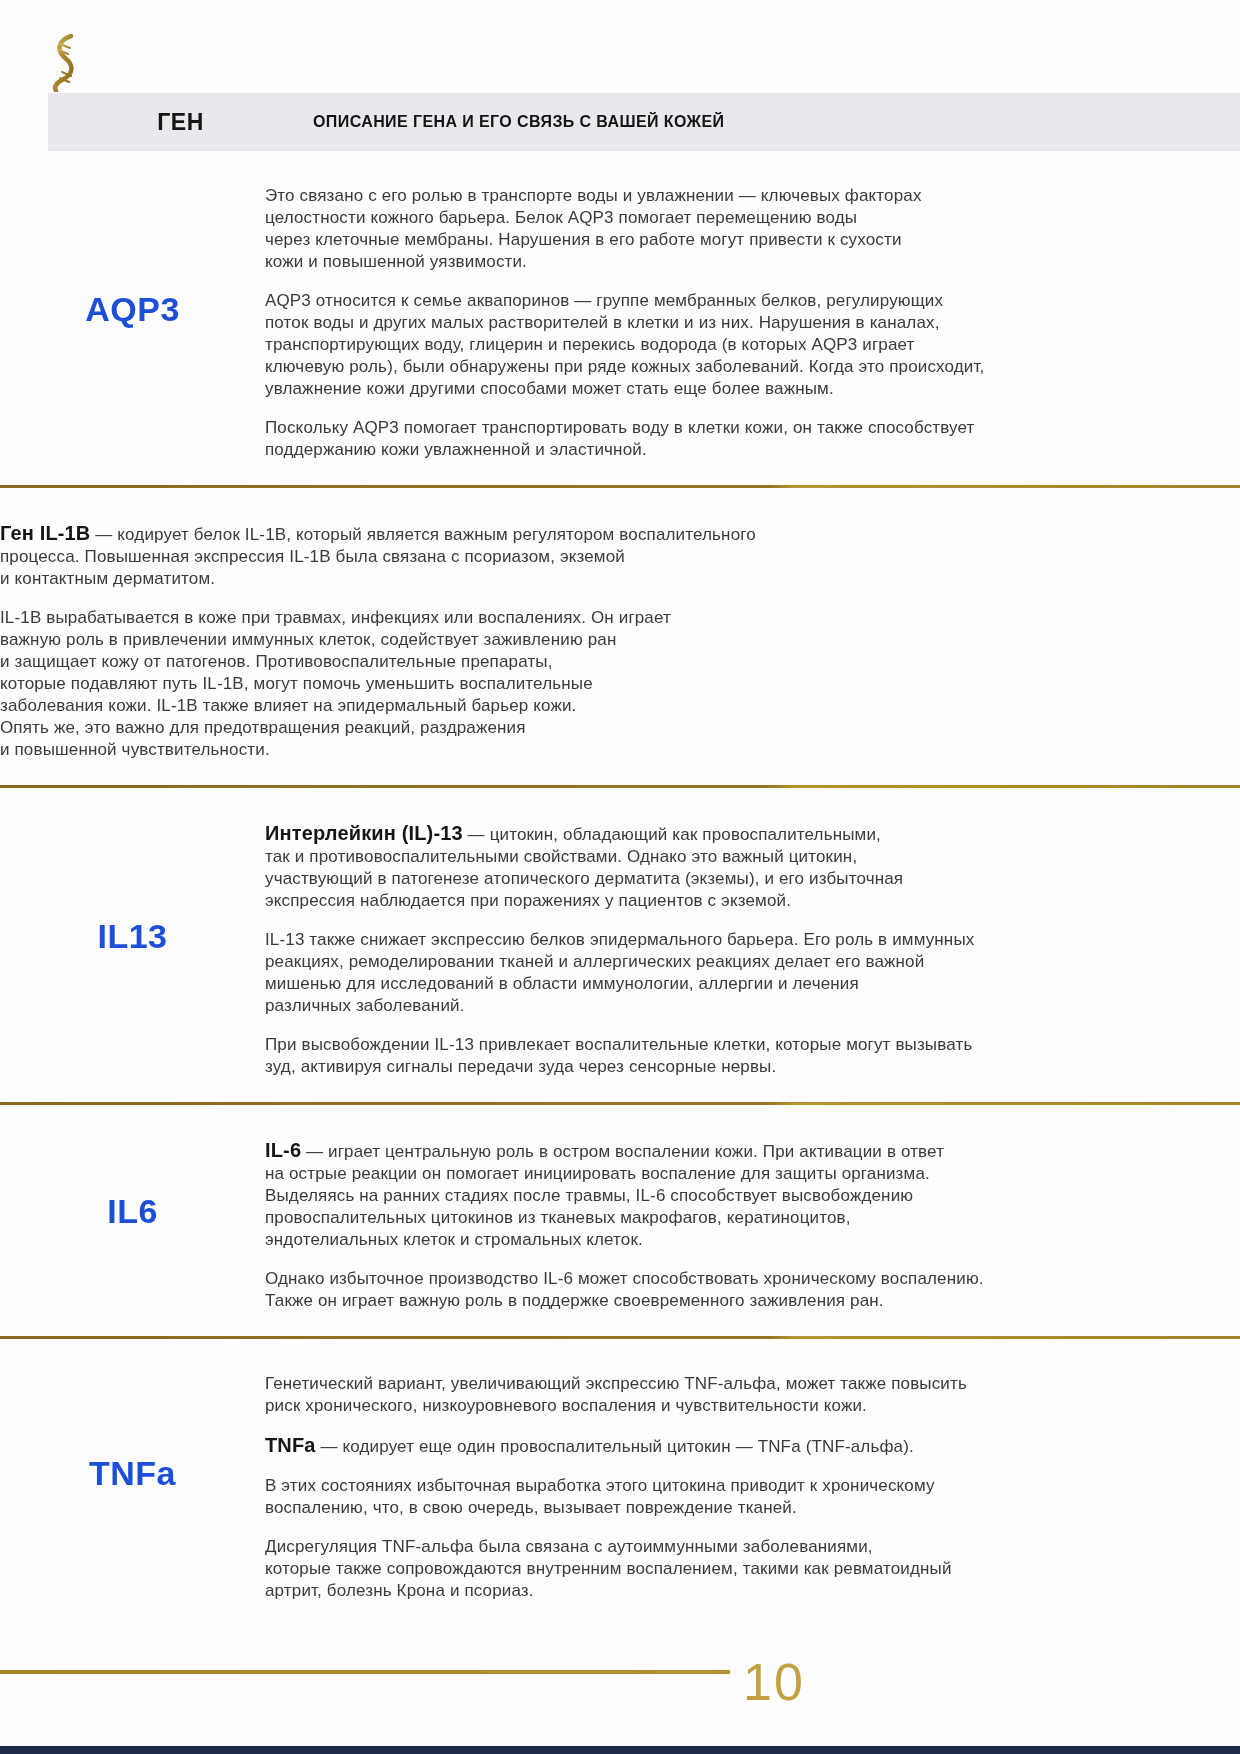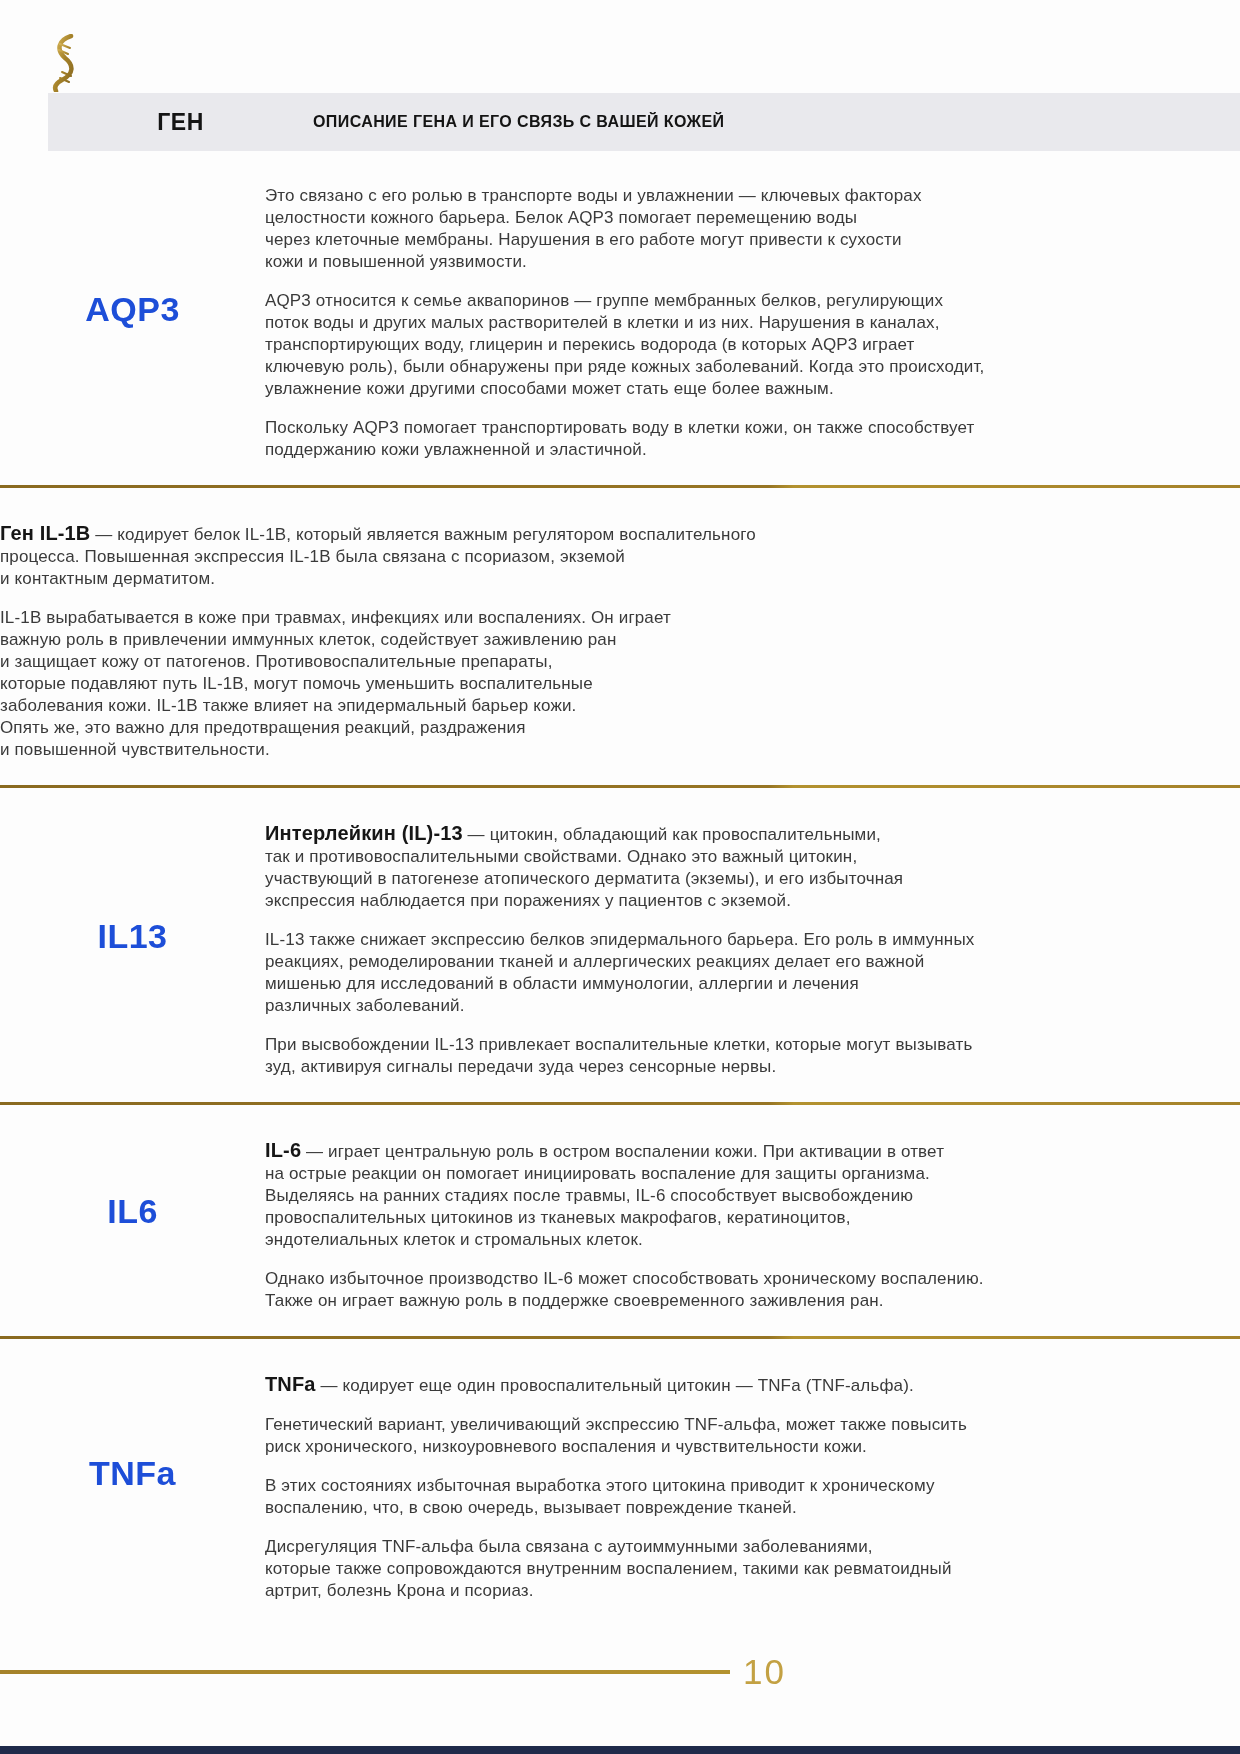--- a/index.html
+++ b/index.html
@@ -51,21 +51,21 @@
   .lead { font-weight: 700; font-size: 20px; color: #161616; }
 
   
   .footer { position: absolute; top: 1652px; left: 0; width: 100%; height: 44px; }
   .footer-line {
     position: absolute; top: 18px; left: 0; width: 730px; height: 4px;
     background: linear-gradient(90deg, #a5822a, #b3922f);
   }
   .page-number {
     position: absolute; left: 743px; top: 0;
-    font-size: 35px; font-weight: 400; color: #c3a143; letter-spacing: 2px;
+    font-size: 52px; font-weight: 400; color: #c3a143; letter-spacing: 2px;
   }
 
   
   .bottom-bar {
     position: absolute; bottom: 0; left: 0; width: 100%; height: 8px;
     background: #1f2a4a;
   }
 </style>
 </head>
 <body>
@@ -166,23 +166,23 @@
       </div>
     </section>
 
     <div class="divider"></div>
 
     <section class="gene-row">
       <div class="col-gene gene-label-cell">
         <span class="gene-label">TNFa</span>
       </div>
       <div class="col-desc desc">
-        <p><span class="lead">TNFa</span><span class="txt"> — кодирует еще один провоспалительный цитокин — TNFa (TNF-альфа).</span></p>
         <p><span class="txt">Генетический вариант, увеличивающий экспрессию TNF-альфа, может также повысить
 риск хронического, низкоуровневого воспаления и чувствительности кожи.</span></p>
+        <p><span class="lead">TNFa</span><span class="txt"> — кодирует еще один провоспалительный цитокин — TNFa (TNF-альфа).</span></p>
         <p><span class="txt">В этих состояниях избыточная выработка этого цитокина приводит к хроническому
 воспалению, что, в свою очередь, вызывает повреждение тканей.</span></p>
         <p><span class="txt">Дисрегуляция TNF-альфа была связана с аутоиммунными заболеваниями,
 которые также сопровождаются внутренним воспалением, такими как ревматоидный
 артрит, болезнь Крона и псориаз.</span></p>
       </div>
     </section>
 
   </div>
 

